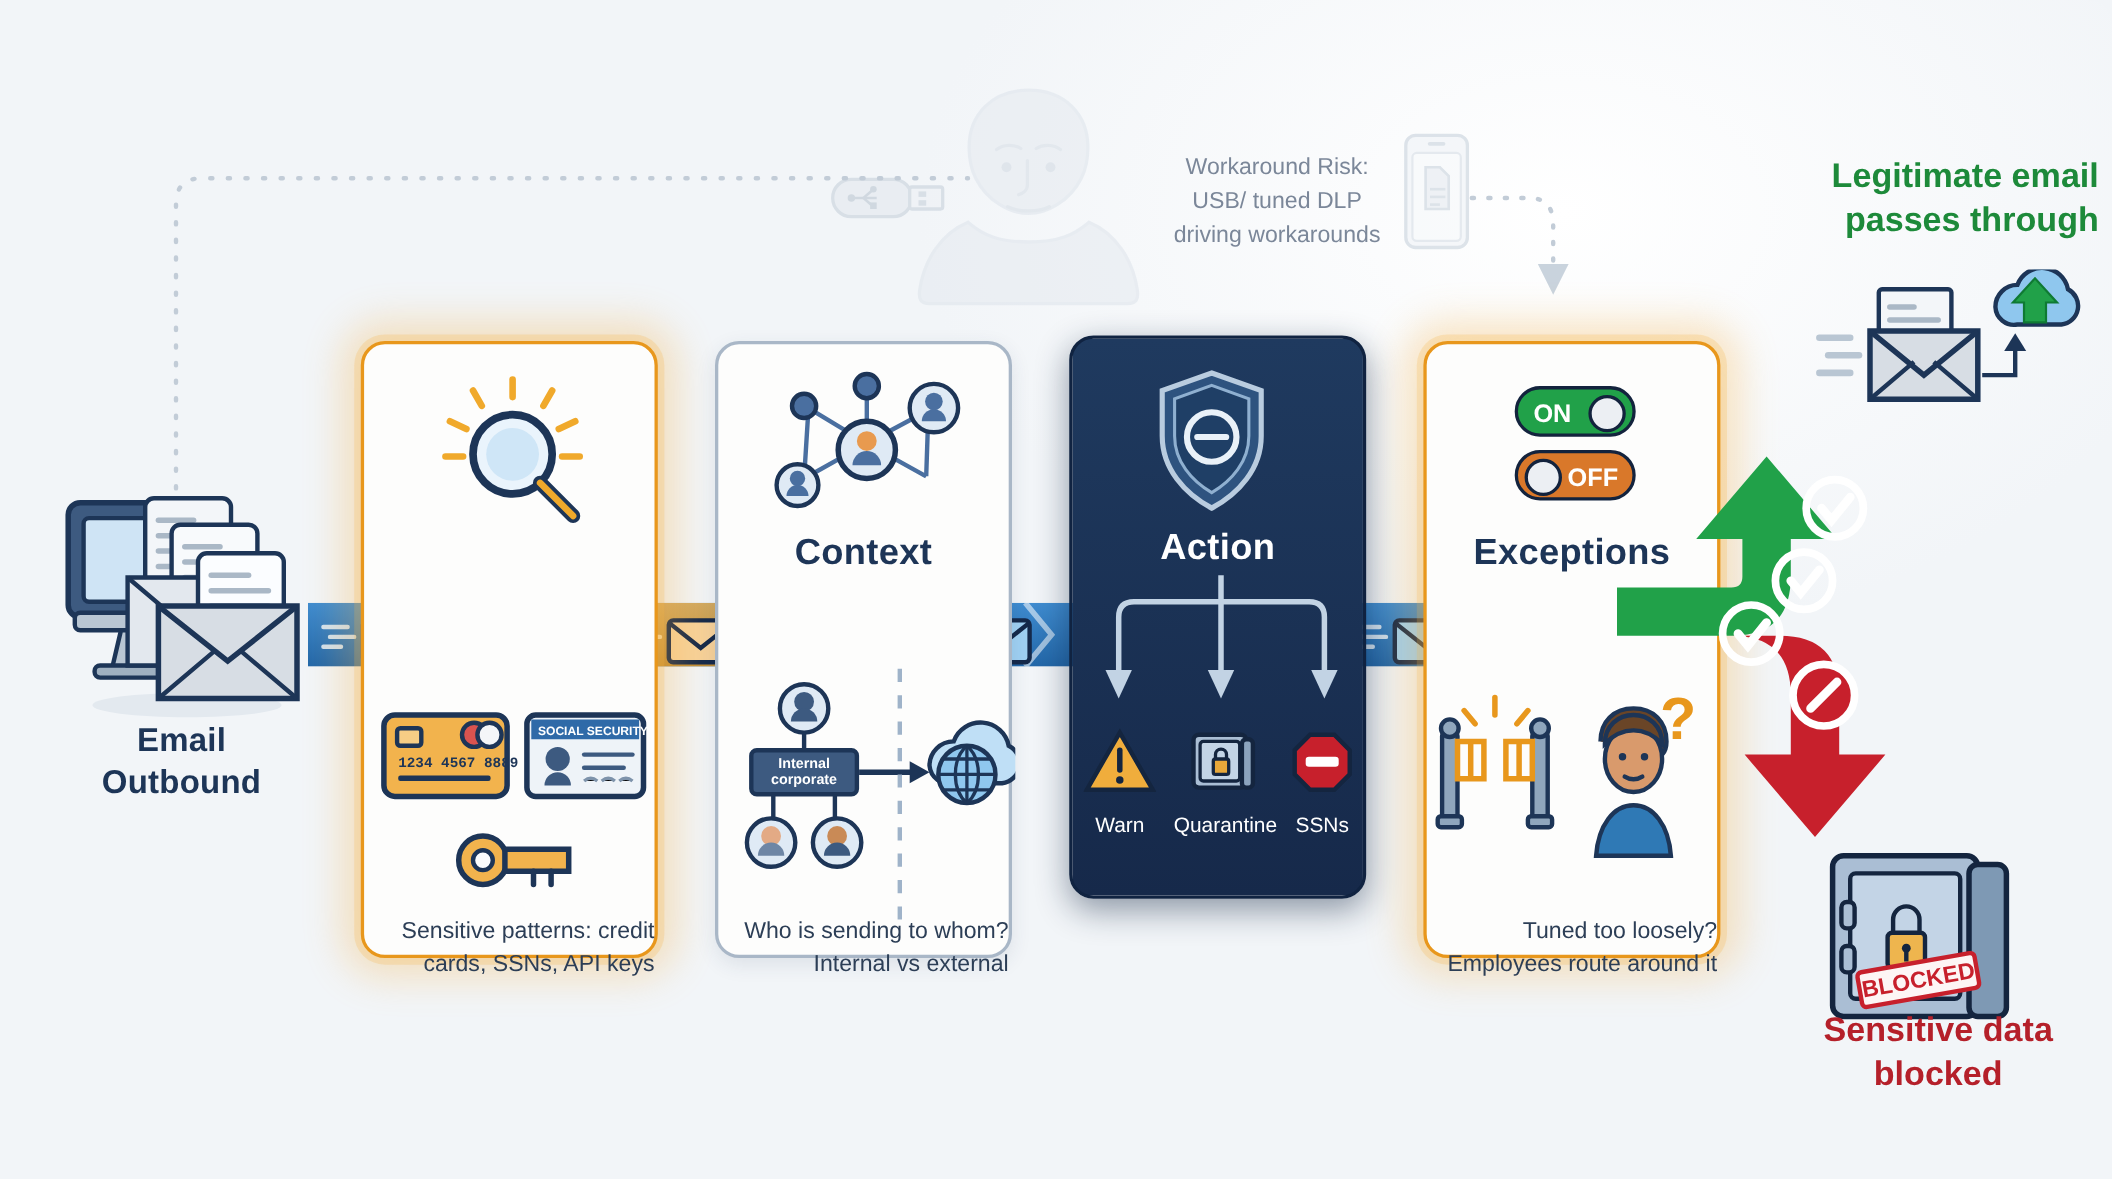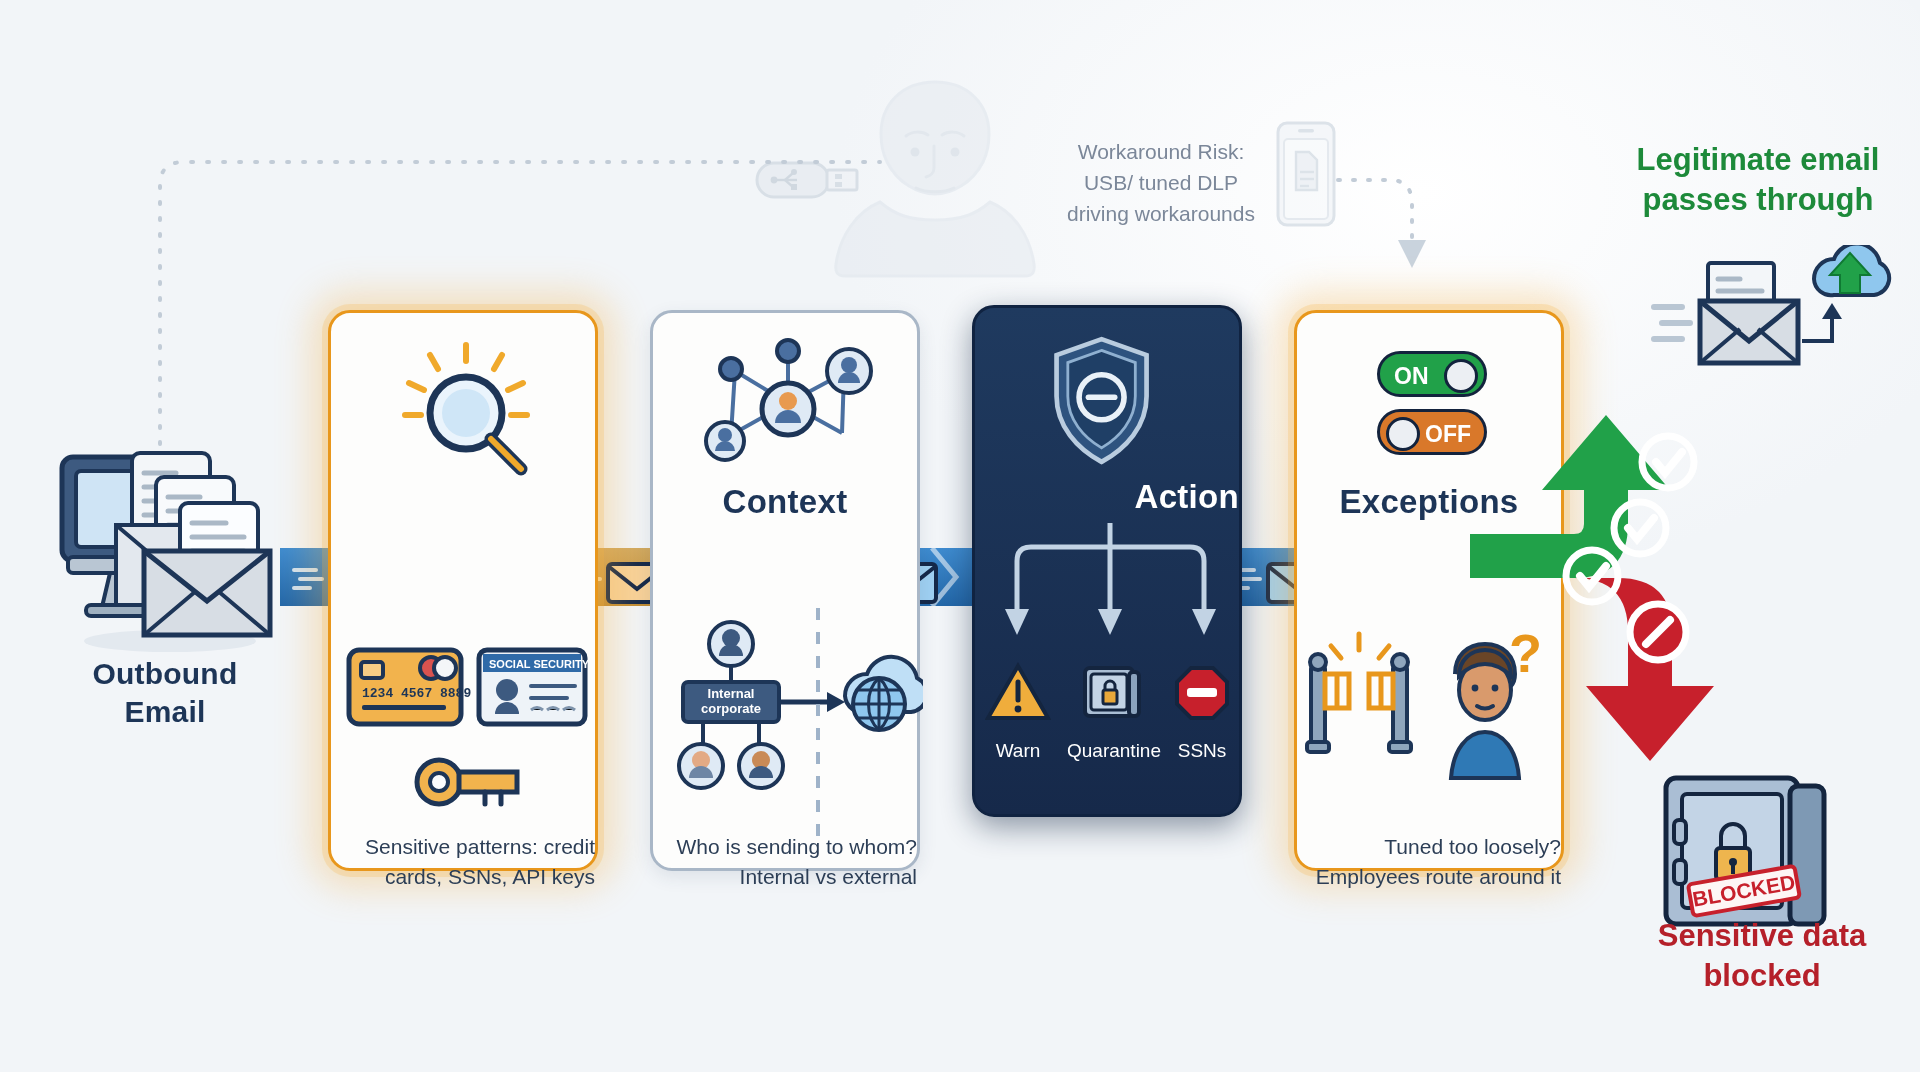--- a/index.html
+++ b/index.html
@@ -74,21 +74,21 @@
   #card1{ left:328px; top:310px; }
   #card2{ left:650px; top:310px; }
   #card3{ left:972px; top:305px; height:512px;}
   #card4{ left:1294px; top:310px; }
 
   .card-title{
     position:absolute; left:0; right:0; top:170px;
     text-align:center; font-size:33px; font-weight:bold;
     color:#1d3557; letter-spacing:.3px;
   }
-  .card.dark .card-title{ color:#ffffff;text-align:right; }
+  .card.dark .card-title{ color:#ffffff; }
 
   .card-top-art{ position:absolute; left:0; right:0; top:18px; height:150px; }
   .card-bot-art{ position:absolute; left:0; right:0; bottom:6px; height:270px; }
 
   .caption{
     position:absolute; width:264px;
     text-align:right; color:#2c3e56;
     font-size:21px; line-height:30px;
   }
   #cap1{ left:331px; top:832px;}
@@ -119,21 +119,21 @@
   #tglOn .knob{ right:6px;}
   #tglOn .tlabel{ left:14px;}
   #tglOff{ left:80px; top:78px; background:#d9782a;}
   #tglOff .knob{ left:6px;}
   #tglOff .tlabel{ right:13px;}
 
   
   #okLabel{
     left:1608px; top:140px; width:300px;
     color:#1d8a3a; font-size:31px; font-weight:bold; line-height:40px;
-    text-align:center;
+    text-align:right;
   }
   #badLabel{
     left:1612px; top:916px; width:300px;
     color:#b5202a; font-size:31px; font-weight:bold; line-height:40px;
     text-align:center;
   }
   #okArt{ left:1650px; top:245px; width:260px; height:140px;}
   #badArt{ left:1648px; top:760px; width:230px; height:180px;}
   #splitArrows{ left:1470px; top:400px; width:300px; height:400px;}
 </style>
@@ -233,22 +233,22 @@
           <path d="M140 106h52"></path>
           <path d="M140 120h40"></path>
       </g>
     </g>
 
     <path d="M92 106h126v84H92z" fill="#d7dde4" stroke="#1d3557" stroke-width="5"></path>
     <path d="M92 106l63 50 63-50" fill="none" stroke="#1d3557" stroke-width="5"></path>
     <path d="M92 190l52-44M218 190l-52-44" fill="none" stroke="#1d3557" stroke-width="4"></path>
   </svg>
   <div class="abs" id="outLabel">
+    <div>Email</div>
     <div>Outbound</div>
-    <div>Email</div>
   </div>
 
   <svg class="abs" id="band" viewBox="0 0 1230 58" preserveAspectRatio="none">
     <defs>
       <linearGradient id="gblue" x1="0" y1="0" x2="0" y2="1">
         <stop offset="0" stop-color="#3f8cd0"></stop>
           <stop offset="1" stop-color="#2367a8"></stop>
       </linearGradient>
       <linearGradient id="gorange" x1="0" y1="0" x2="0" y2="1">
         <stop offset="0" stop-color="#f2b049"></stop>

